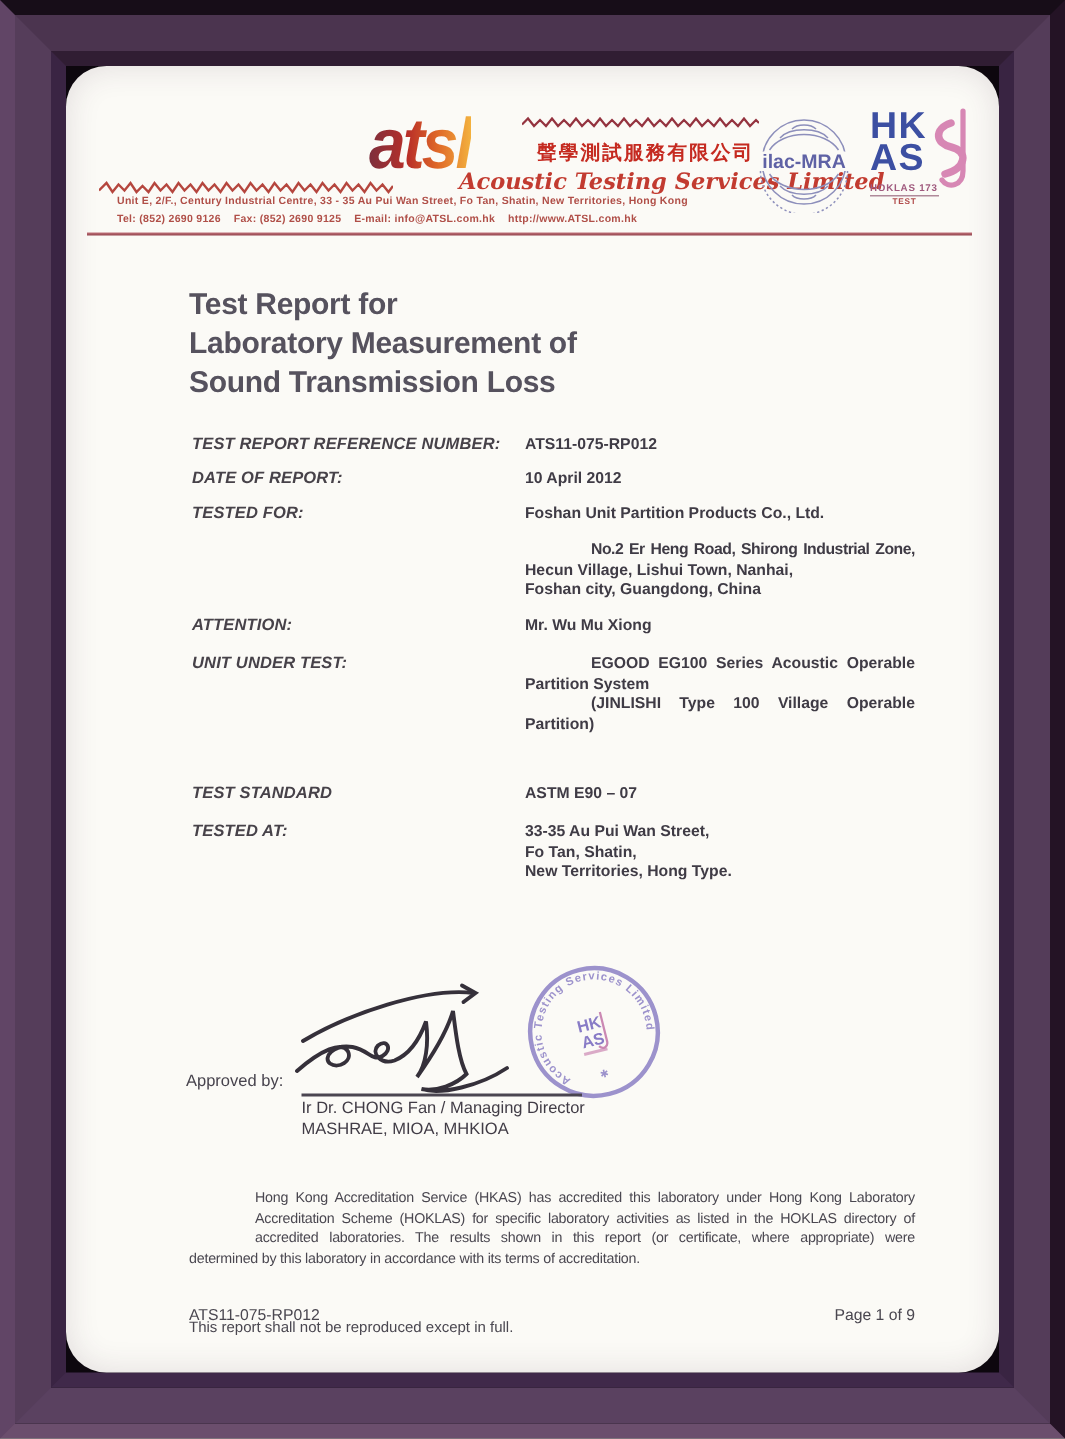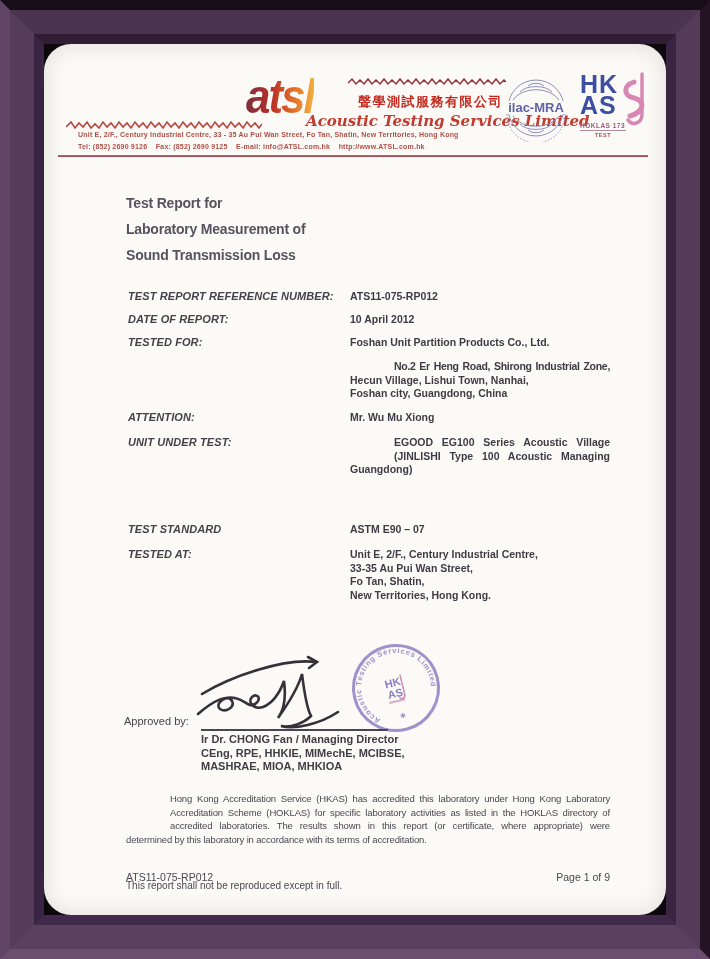--- a/index.html
+++ b/index.html
@@ -32,36 +32,36 @@
 
   .ilac { left:459px; top:32px; }
   .hkas { left:536px; top:30px; width:74px; }
   .hkas-letters { font-weight:bold; font-size:25px; line-height:21px; color:#3c4fa2; letter-spacing:1px;
                   transform:scaleY(1.0); position:relative; z-index:1; }
   .hkas-pink { position:absolute; left:24px; top:-4px; z-index:2; }
   .hoklas { margin-top:6px; font-size:6.5px; font-weight:bold; color:#a05a7e; line-height:7px; letter-spacing:.5px; }
   .hoklas .sub { display:block; text-align:center; width:46px; font-size:5.5px; color:#b04a4a; border-top:1px solid #b08a9a; margin-top:1px; padding-top:1px; }
 
   
-  .title { left:82px; top:146px; font-size:14px; line-height:26px; font-weight:bold;
+  .title { left:82px; top:146px; font-size:20px; line-height:26px; font-weight:bold;
            color:#56525e; letter-spacing:-.2px; }
 
   
   .row  { position:absolute; left:84px; width:482px; font-weight:bold; }
   .lbl  { position:absolute; left:0; top:0; font-size:11px; color:#474249; letter-spacing:.1px; white-space:nowrap;font-style:italic; }
   .val  { position:absolute; left:222px; top:0; width:260px; font-size:10.5px; line-height:13.5px; color:#3f3b45; }
   .val .ln { text-align:left; }
   .jl   { text-align:justify; text-align-last:justify;padding-left:44px; }
   .tight{ letter-spacing:-.3px; }
 
   
   .approved-lbl { left:80px; top:671px; font-size:11px; color:#47434d; }
   .sig { left:148px; top:604px; }
   .sig-line { left:157px; top:685px; width:187px; height:2px; background:#4a4550; }
-  .sig-names { left:157px; top:689px; font-size:11px; font-weight:bold; line-height:13.5px; color:#413c46; }
+  .sig-names { left:157px; top:689px; font-size:11px; font-weight:normal; line-height:13.5px; color:#413c46; }
   .stamp { left:306px; top:598px; transform:rotate(-14deg); opacity:.92; }
 
   
   .foot-para { left:82px; top:748px; width:484px; font-size:9.5px; line-height:13.5px;
                letter-spacing:-.15px; color:#4a4750; }
   .foot-note { left:82px; top:807px; font-size:10px; color:#4a4750;margin-top:29px; }
   .foot-row  { left:82px; top:827px; width:484px; font-size:10.5px; color:#4a4750;
                display:flex; justify-content:space-between; }
 </style>
 </head>
@@ -150,38 +150,38 @@
     </div>
 
     <div class="row" style="top:367px">
       <span class="lbl">ATTENTION:</span>
       <span class="val">Mr. Wu Mu Xiong</span>
     </div>
 
     <div class="row" style="top:392px">
       <span class="lbl">UNIT UNDER TEST:</span>
       <span class="val">
-        <div class="ln jl">EGOOD EG100 Series Acoustic Village</div>
-        <div class="ln jl">(JINLISHI Type 100 Acoustic Managing</div>
-        <div class="ln">Guangdong)</div>
+        <div class="ln jl">EGOOD EG100 Series Acoustic Operable</div>
+        <div class="ln">Partition System</div>
+        <div class="ln jl">(JINLISHI Type 100 Village Operable</div>
+        <div class="ln">Partition)</div>
       </span>
     </div>
 
     <div class="row" style="top:479px">
       <span class="lbl">TEST STANDARD</span>
       <span class="val">ASTM E90 – 07</span>
     </div>
 
     <div class="row" style="top:504px">
       <span class="lbl">TESTED AT:</span>
       <span class="val">
-        <div class="ln">Unit E, 2/F., Century Industrial Centre,</div>
         <div class="ln">33-35 Au Pui Wan Street,</div>
         <div class="ln">Fo Tan, Shatin,</div>
-        <div class="ln">New Territories, Hong Kong.</div>
+        <div class="ln">New Territories, Hong Type.</div>
       </span>
     </div>
 
     <svg class="abs sig" width="170" height="84" viewBox="0 0 170 84">
       <g fill="none" stroke="#35303a" stroke-width="2.6" stroke-linecap="round">
         <path d="M10 46 C40 28 92 10 124 14"></path>
         <path d="M116 9 L125 14 L117 20"></path>
         <path d="M6 66 C22 52 36 46 40 53 C43 59 34 65 28 61 C23 57 30 48 43 50 C54 52 56 60 63 56 C70 52 66 44 60 49 C55 54 62 62 71 59 C81 55 88 44 92 33 C94 48 92 62 86 70 C96 56 106 40 110 26 C112 42 114 59 119 68 C112 75 99 80 89 78 C102 82 128 76 146 64"></path>
       </g>
     </svg>
@@ -198,21 +198,20 @@
       <text x="44" y="55" font-size="11" font-weight="bold" fill="#7f71c2" text-anchor="middle">AS</text>
       <path d="M53 34 L53 54 C53 58 49 59 47 56" stroke="#c77fae" stroke-width="1.5" fill="none"></path>
       <rect x="36" y="58" width="16" height="2" fill="#c77fae" opacity=".7"></rect>
       <text x="46" y="77" font-size="7" fill="#958ac9" text-anchor="middle">✱</text>
     </svg>
 
     <div class="abs approved-lbl">Approved by:</div>
     <div class="abs sig-line"></div>
     <div class="abs sig-names">
       <div>Ir Dr. CHONG Fan / Managing Director</div>
-      <div>CEng, RPE, HHKIE, MIMechE, MCIBSE,</div>
       <div>MASHRAE, MIOA, MHKIOA</div>
     </div>
 
     <div class="abs foot-para">
       <div class="jl">Hong Kong Accreditation Service (HKAS) has accredited this laboratory under Hong Kong Laboratory</div>
       <div class="jl">Accreditation Scheme (HOKLAS) for specific laboratory activities as listed in the HOKLAS directory of</div>
       <div class="jl">accredited laboratories. The results shown in this report (or certificate, where appropriate) were</div>
       <div>determined by this laboratory in accordance with its terms of accreditation.</div>
     </div>
 

